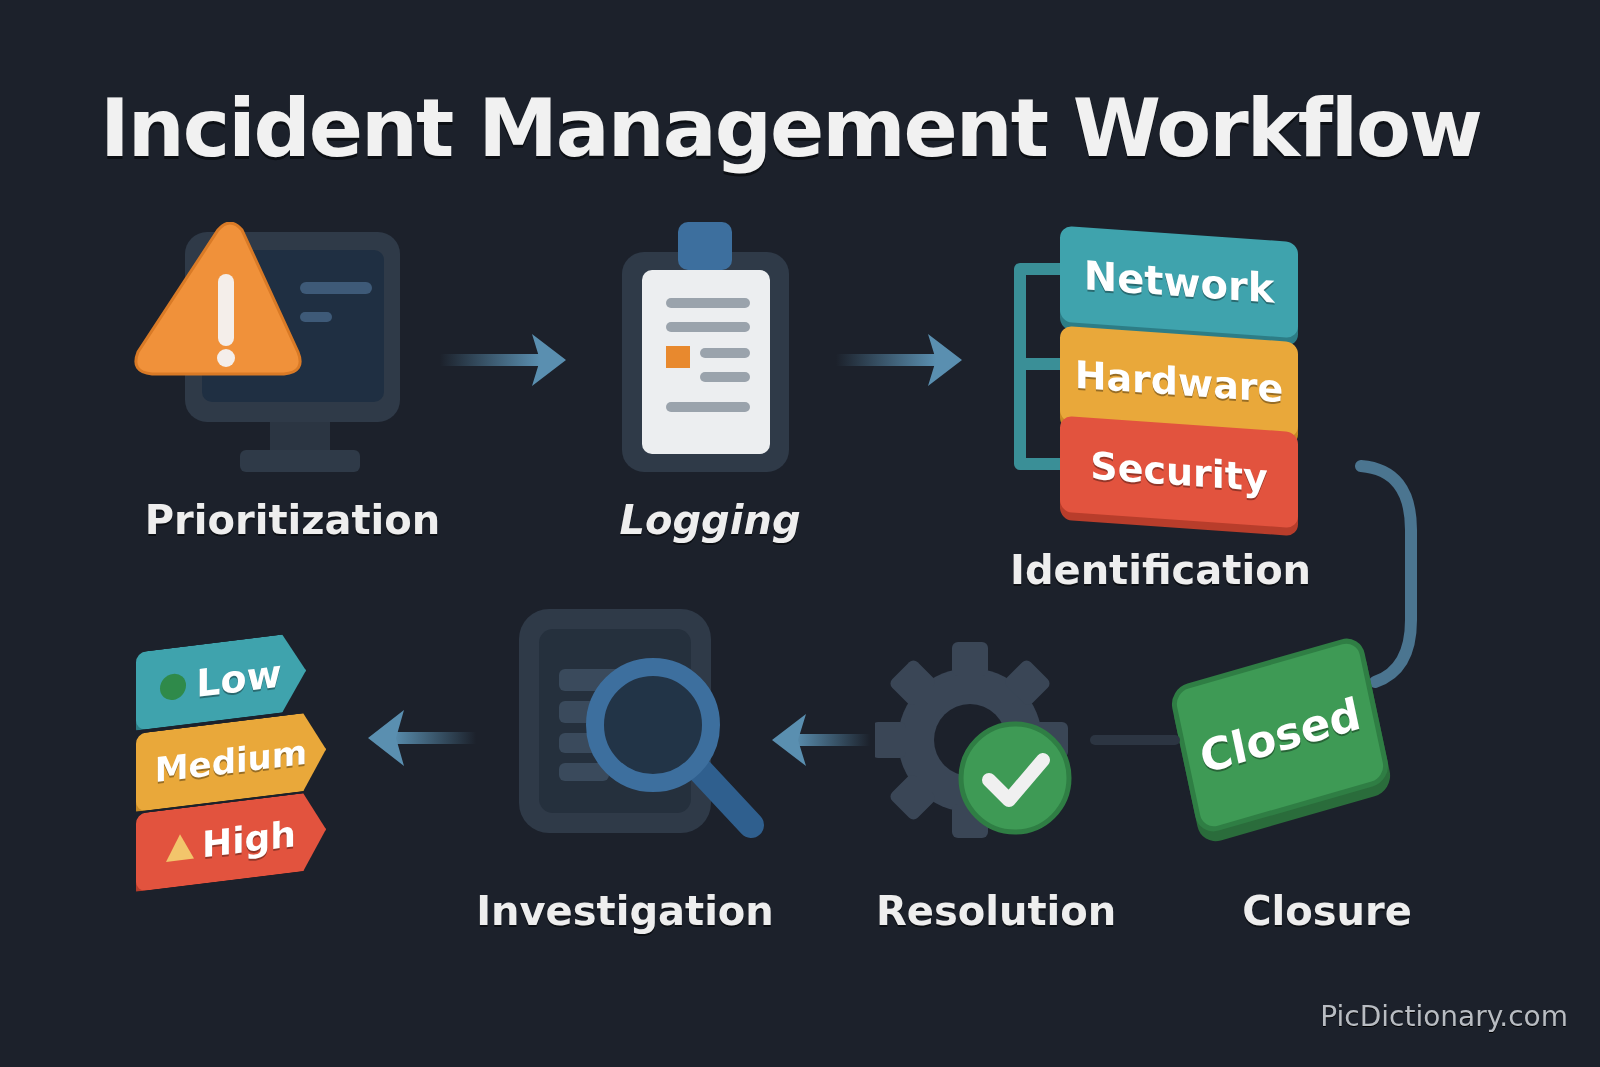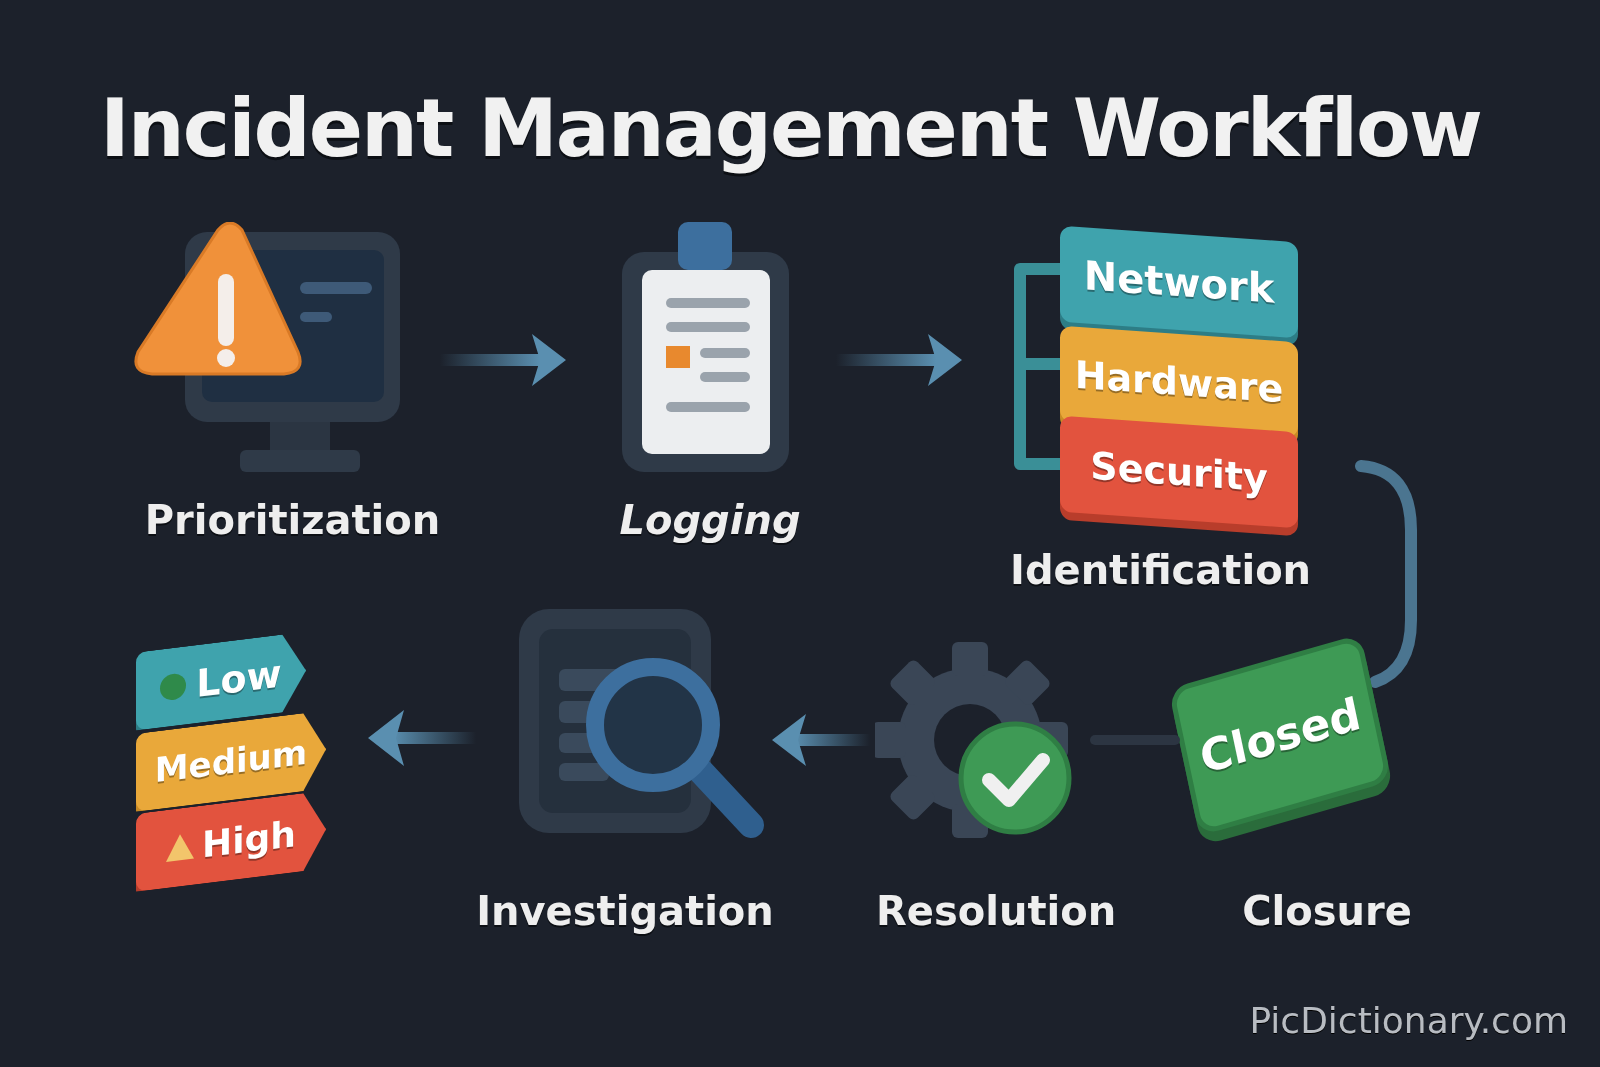--- a/index.html
+++ b/index.html
@@ -1,21 +1,21 @@
 <!DOCTYPE html>
 <html><head>
 <meta charset="utf-8">
 <style>
   html,body{margin:0;padding:0;}
   body{width:1600px;height:1067px;background:#1c212b;position:relative;overflow:hidden;font-family:"DejaVu Sans","Liberation Sans",sans-serif;color:#f2f2f2;}
   .title{position:absolute;left:100px;top:82px;font-size:80px;font-weight:bold;letter-spacing:-2px;color:#f1f1f1;text-shadow:0 3px 0 #0c0f14;}
   .label{position:absolute;font-size:40px;font-weight:bold;color:#eeeeee;text-align:center;line-height:50px;text-shadow:0 2px 0 #0c0f14;}
   .icon{position:absolute;}
   .arrow{position:absolute;}
-  .watermark{position:absolute;right:32px;top:1000px;font-size:36px;color:#b8bcc2;text-shadow:0 1px 0 #000;}
+  .watermark{position:absolute;right:32px;top:1000px;font-size:28px;color:#b8bcc2;text-shadow:0 1px 0 #000;}
   .tag{position:absolute;display:flex;align-items:center;justify-content:center;font-weight:bold;color:#fff;text-shadow:0 2px 0 rgba(0,0,0,.35);border-radius:12px;}
 </style>
 </head>
 <body>
 
 <div class="title">Incident Management Workflow</div>
 
 <div class="icon" style="left:130px;top:222px;width:280px;height:270px;">
   <svg width="280" height="270" viewBox="0 0 280 270">
     <rect x="55" y="10" width="215" height="190" rx="22" fill="#2f3a48"></rect>

